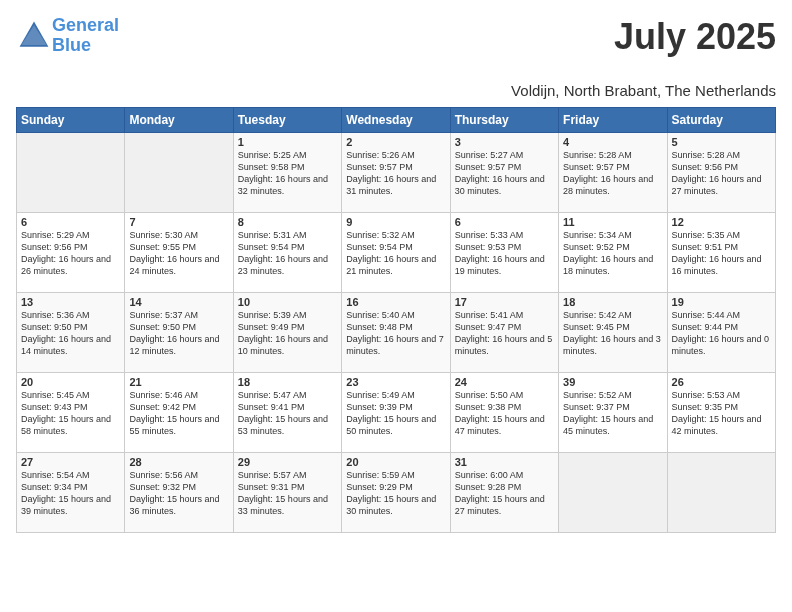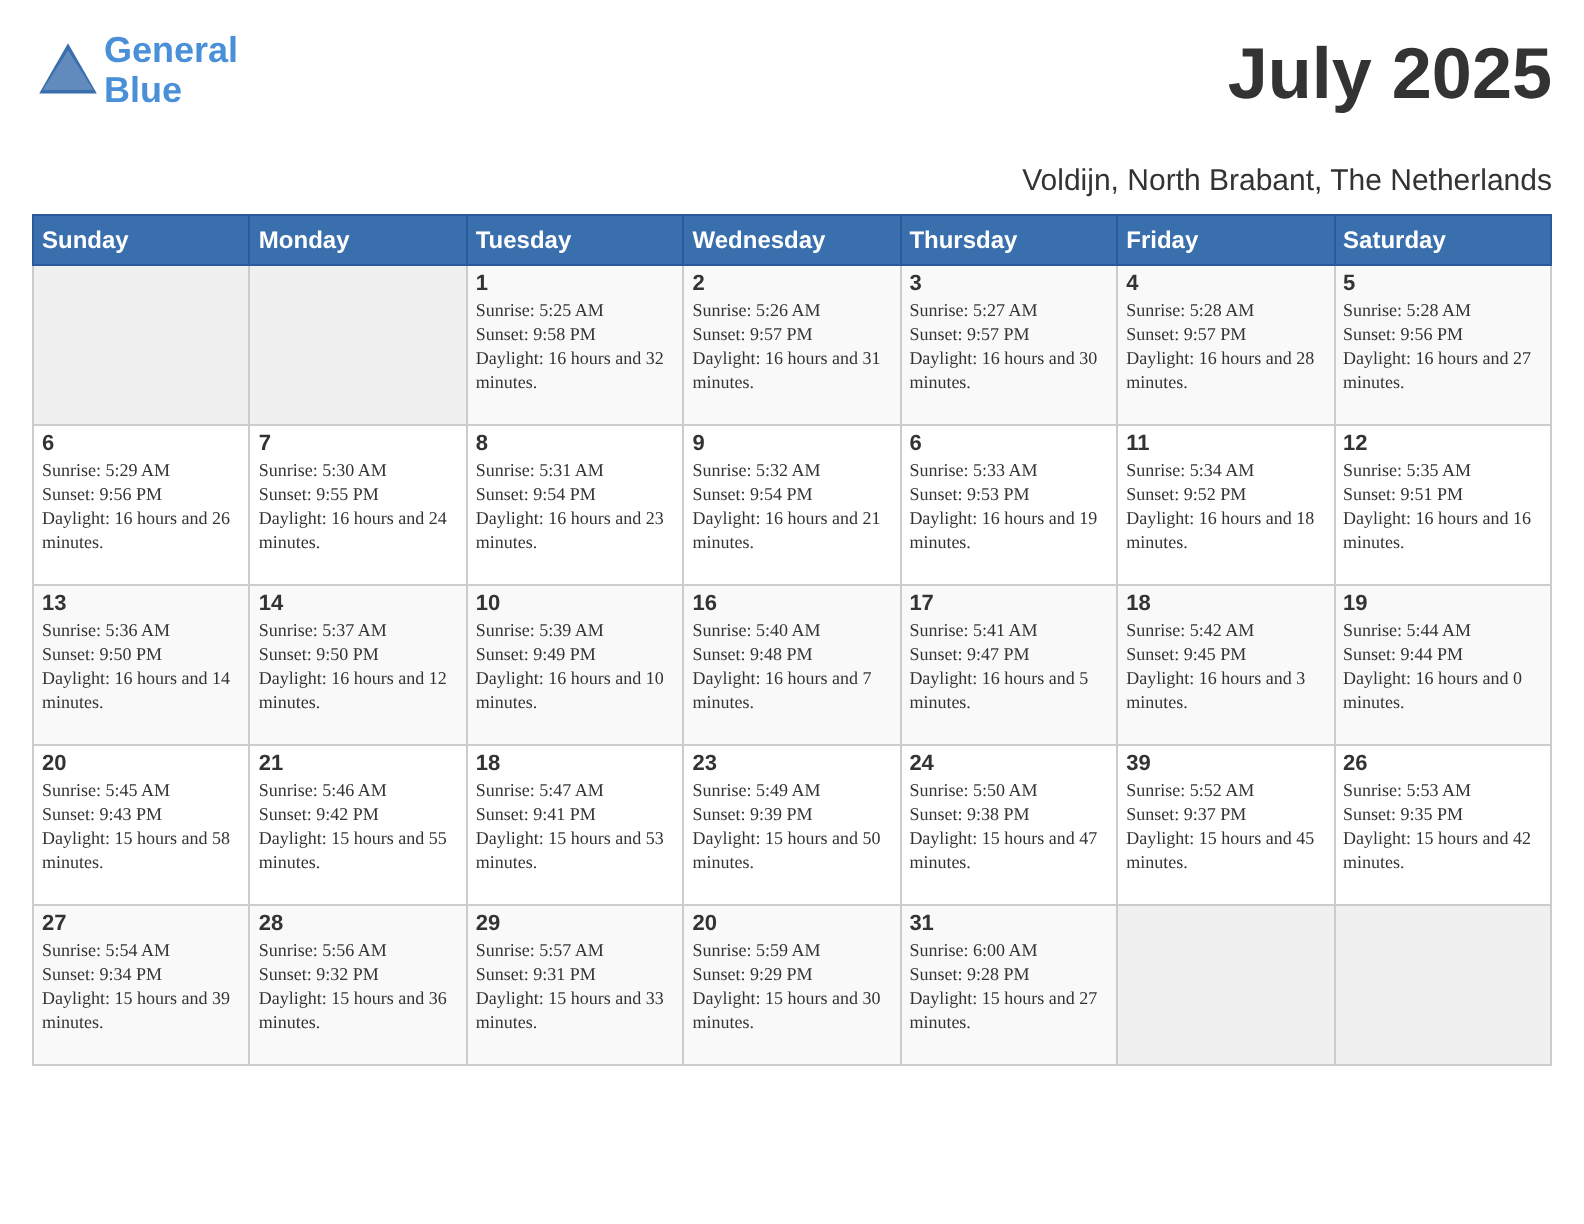--- a/index.html
+++ b/index.html
@@ -81,21 +81,20 @@
     .day-num {
       font-weight: bold;
       font-size: 11px;
       display: block;
       margin-bottom: 1px;
     }
     .day-info {
       font-size: 9px;
       line-height: 1.35;
       color: #333;
-      font-family: Liberation Serif, serif;
     }
     .empty-cell {
       background: #f0f0f0 !important;
     }
   </style>
 </head>
 <body>
 
 <div class="header">
   <div class="logo">

